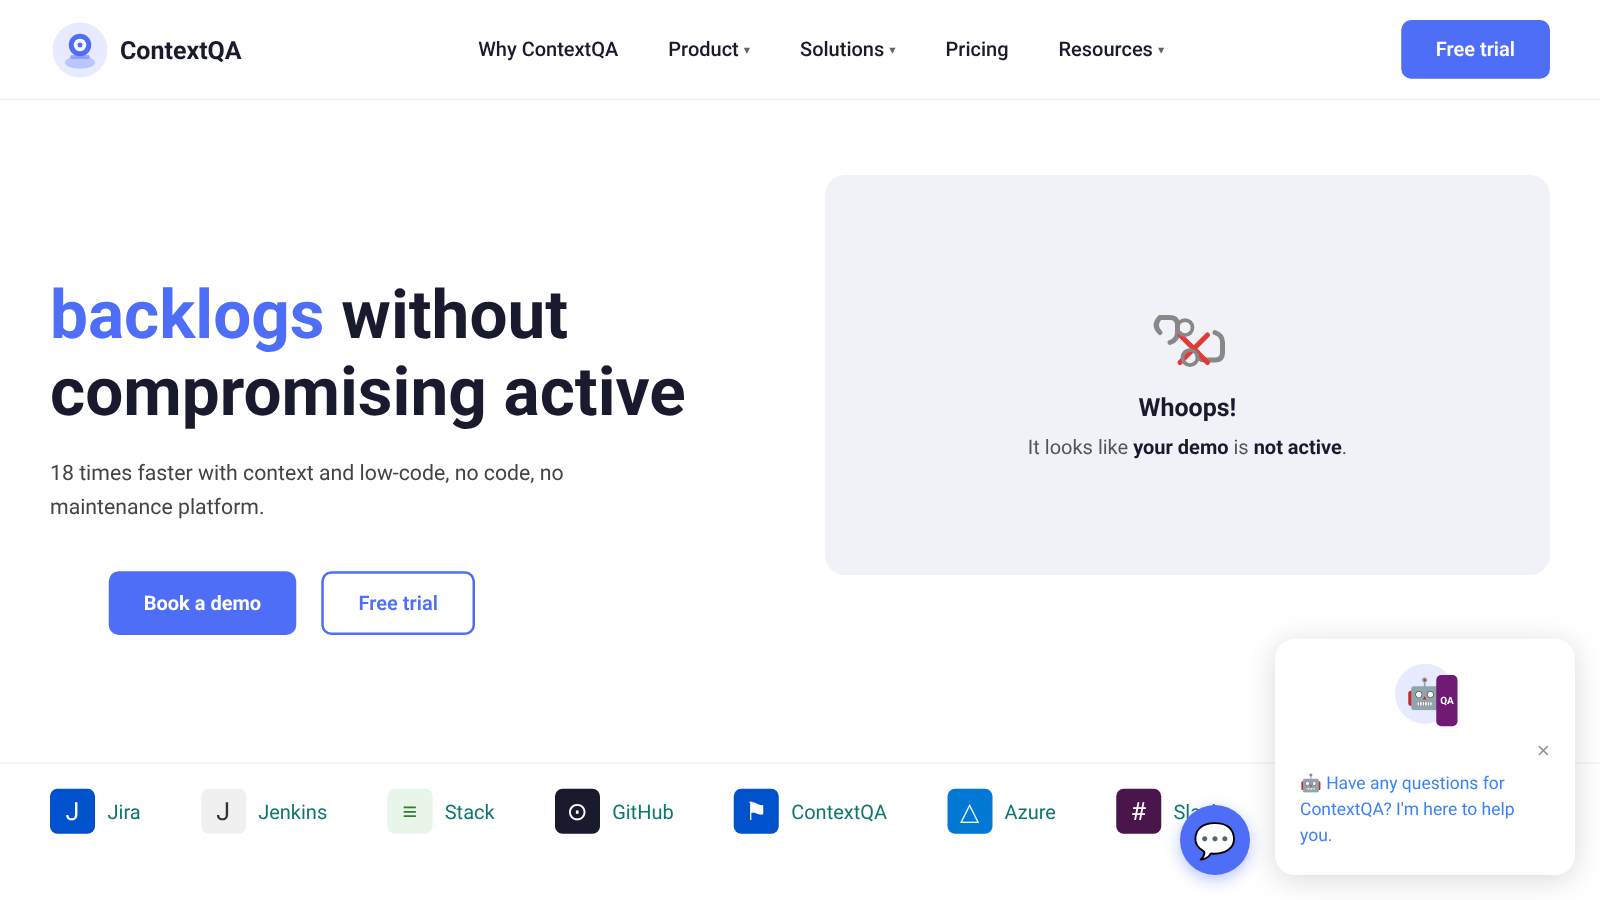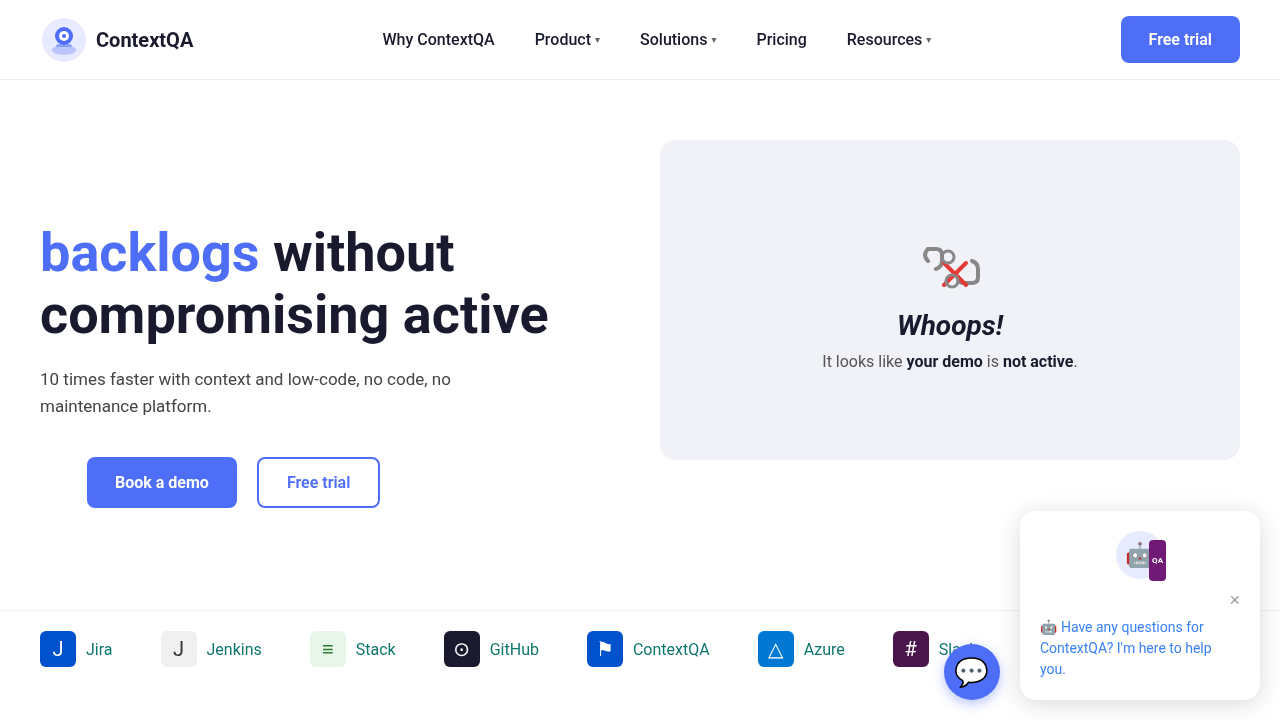--- a/index.html
+++ b/index.html
@@ -130,25 +130,24 @@
       align-items: center;
       justify-content: center;
       padding: 60px 40px;
       position: relative;
     }
     .broken-link-icon {
       width: 80px;
       height: 80px;
     }
     .whoops-title {
-      font-size: 28px;
+      font-size: 20px;
       font-weight: 700;
       color: #1a1a2e;
       margin-bottom: 10px;
-      font-style: italic;
     }
     .whoops-text {
       font-size: 16px;
       color: #555;
     }
     .whoops-text strong {
       font-weight: 700;
       color: #1a1a2e;
     }
 
@@ -328,21 +327,21 @@
 </nav>
 
 <section class="hero">
   <div class="hero-left">
     <h1 class="hero-heading">
       <br>
       <span class="highlight">backlogs</span>
       <span>without</span><br>
       <span>compromising active</span>
     </h1>
-    <p class="hero-subtext">10 times faster with context and low-code, no code, no maintenance platform.</p>
+    <p class="hero-subtext">18 times faster with context and low-code, no code, no maintenance platform.</p>
     <div class="hero-buttons">
       <a href="#" class="btn-primary">Book a demo</a>
       <a href="#" class="btn-outline">Free trial</a>
     </div>
   </div>
 
   <div class="hero-right">
     <div class="demo-card">
 
       <svg class="broken-link-icon" viewBox="0 0 80 80">

